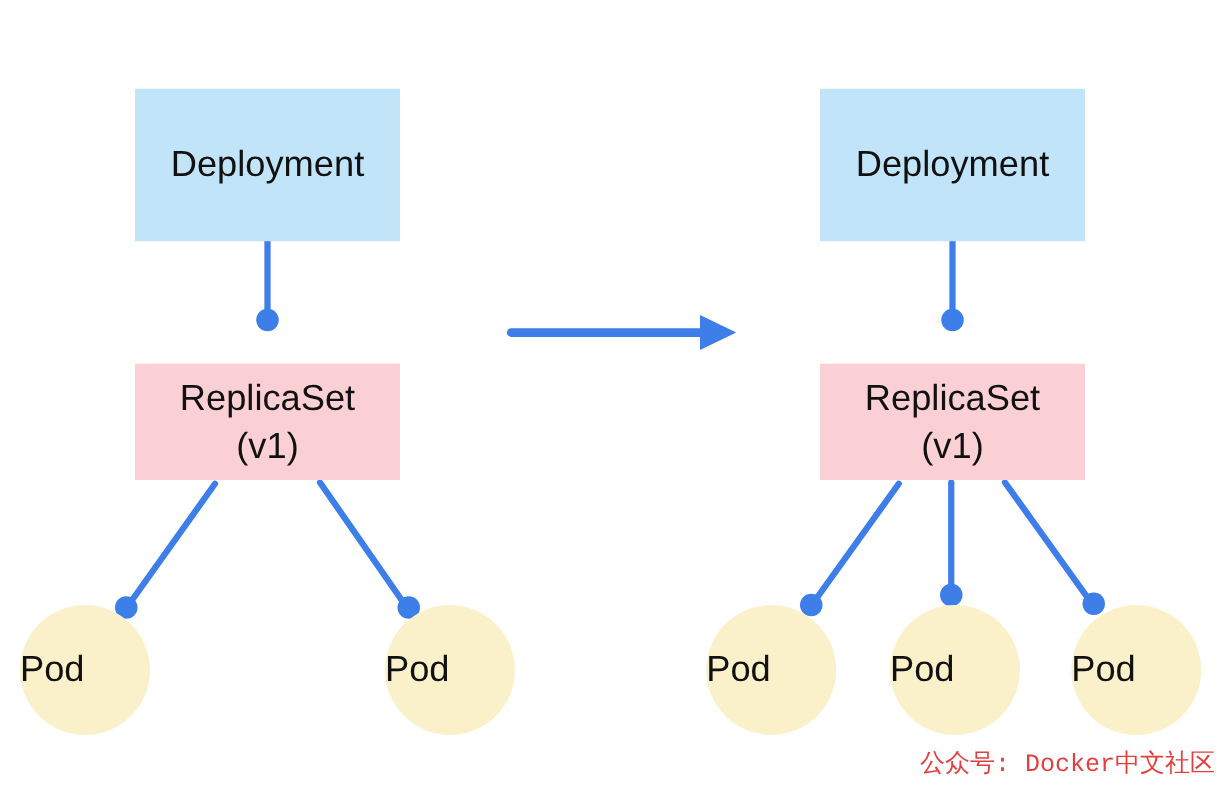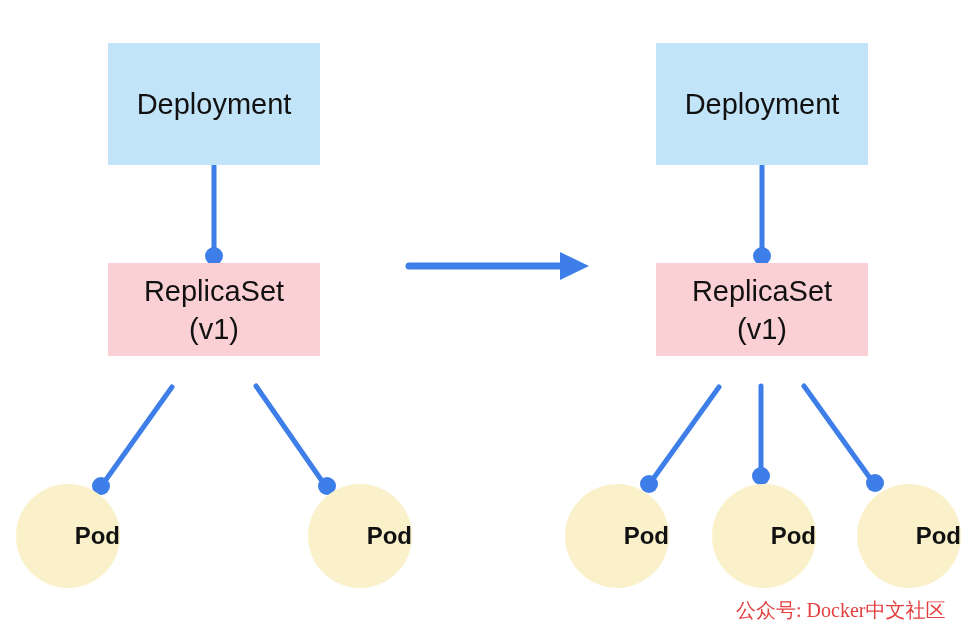--- a/index.html
+++ b/index.html
@@ -27,50 +27,50 @@
     position: absolute;
     display: flex;
     flex-direction: column;
     align-items: center;
     justify-content: center;
     text-align: center;
     color: #111111;
     font-size: 29px;
     line-height: 38px;
     z-index: 2;
+    margin-top: 28px;
   }
   .deployment-box {
     width: 212px;
     height: 122px;
     background: #c2e4f8;
   }
   .replicaset-box {
     width: 212px;
     height: 93px;
     background: #fbd0d5;
   }
   .pod-circle {
     position: absolute;
     width: 104px;
     height: 104px;
     border-radius: 50%;
     background: #faf1cb;
     display: flex;
     align-items: center;
-    justify-content: flex-end;
+    justify-content: flex-start;
     color: #111111;
-    font-size: 24px;
+    font-size: 29px;
     z-index: 2;
-    font-weight: bold;
   }
   .watermark {
     position: absolute;
     left: 736px;
     top: 597px;
-    font-family: Liberation Serif, serif;
+    font-family: Liberation Mono, monospace;
     font-size: 20px;
     color: #e33f3f;
     white-space: nowrap;
     z-index: 3;
   }
 </style>
 </head>
 <body>
 
 <div class="canvas">

